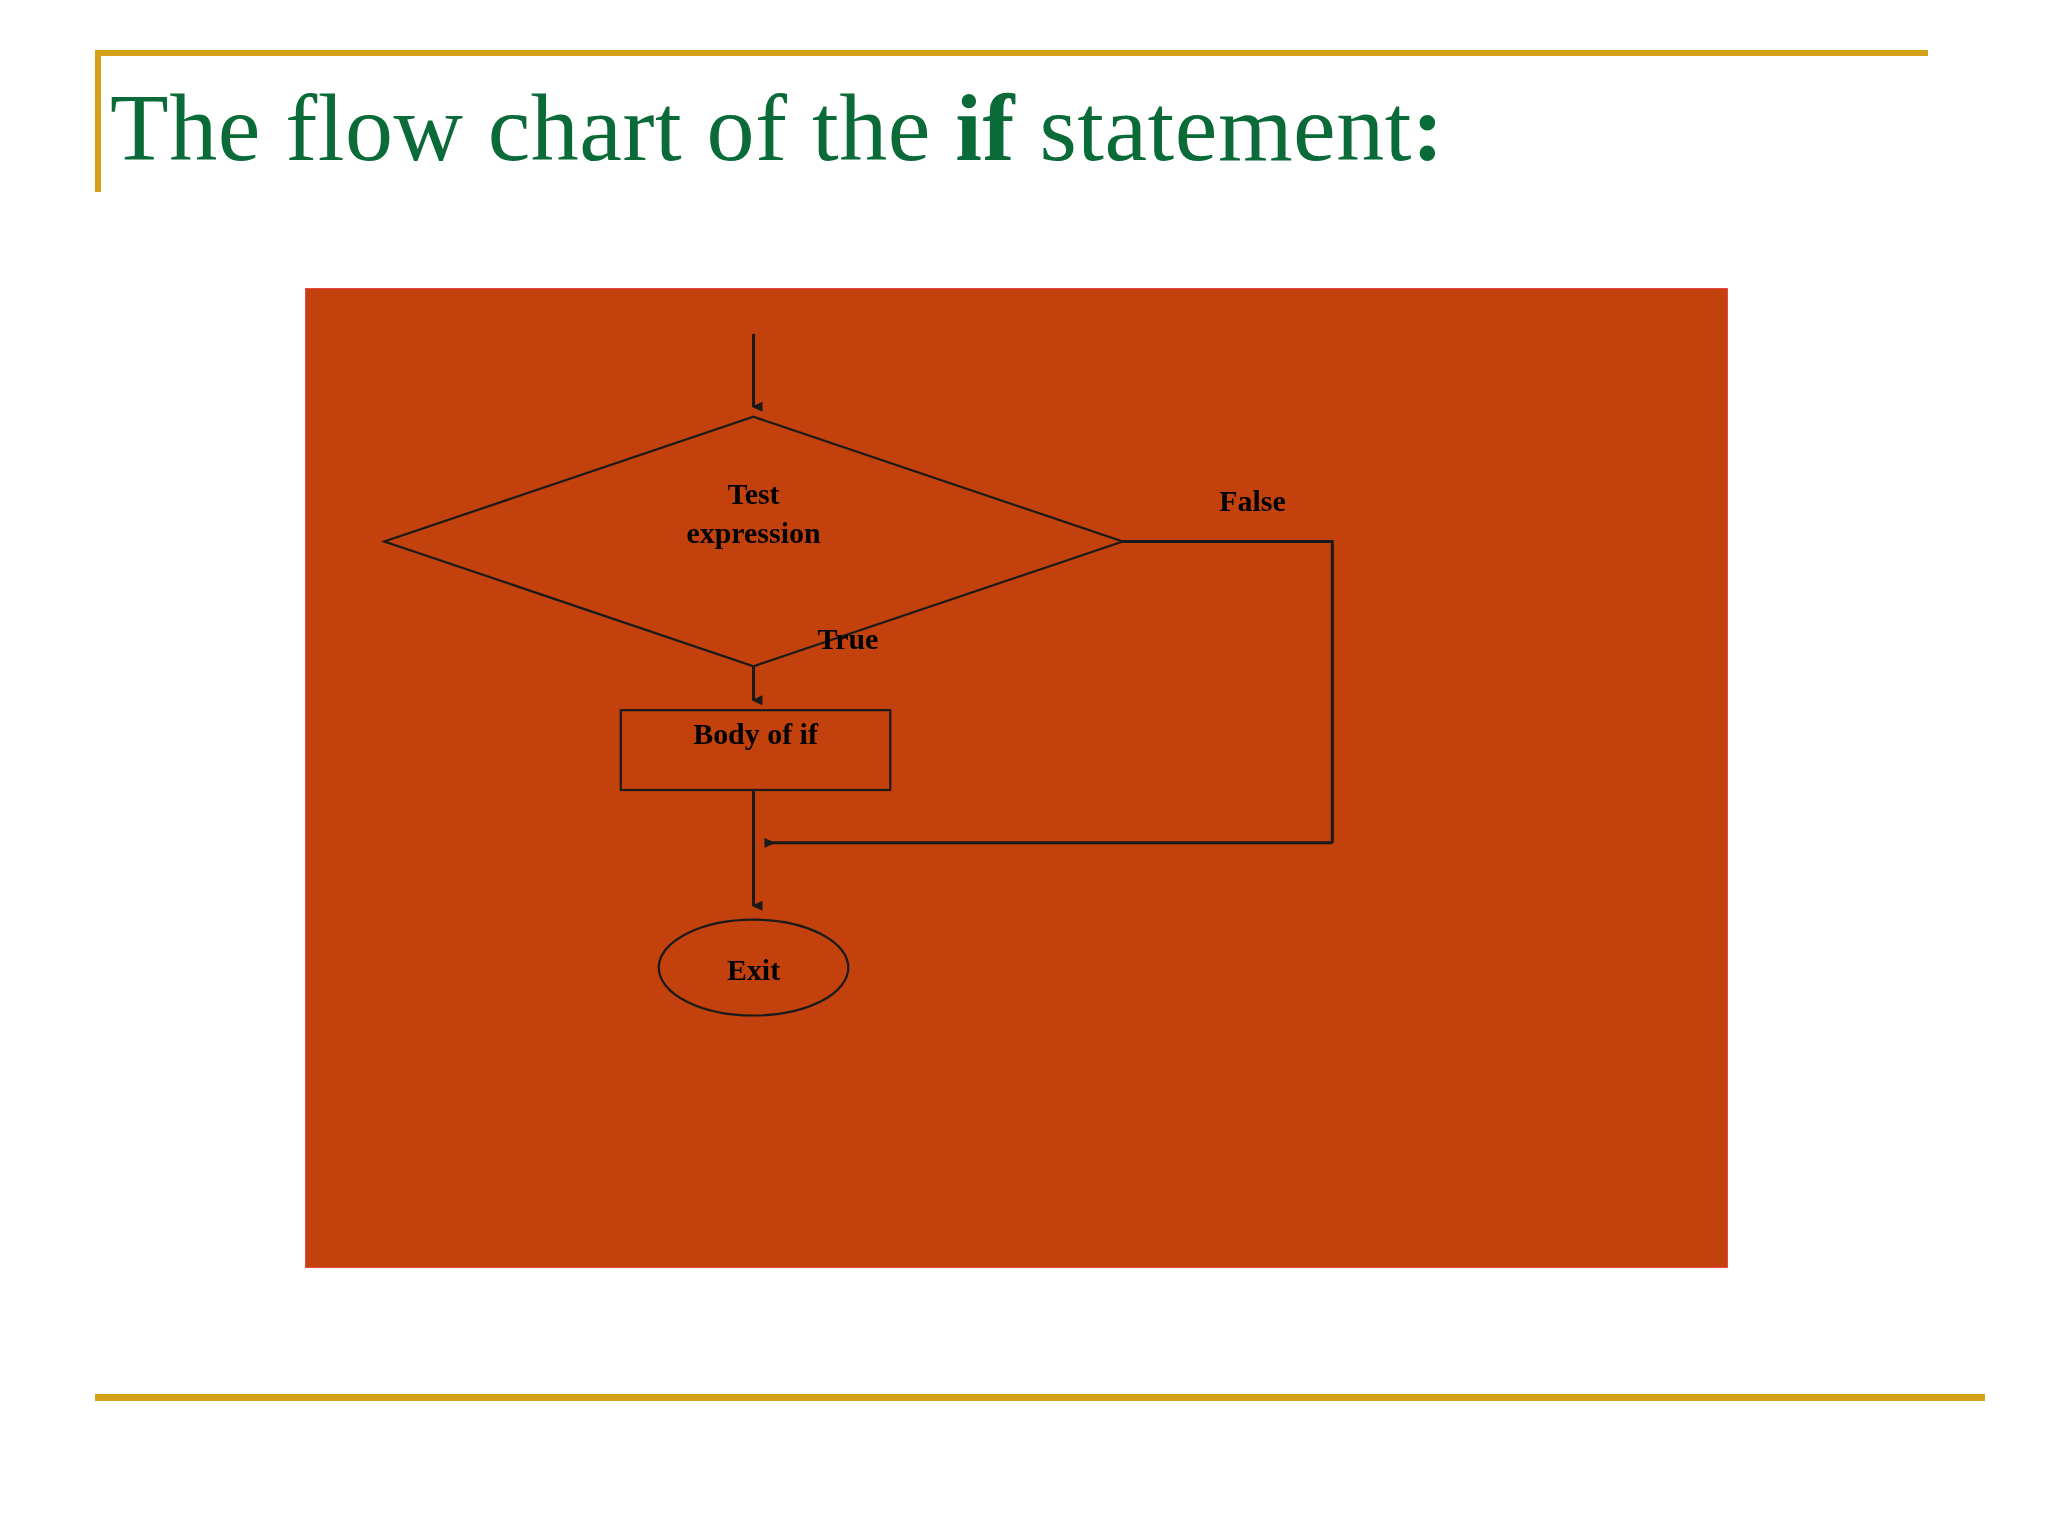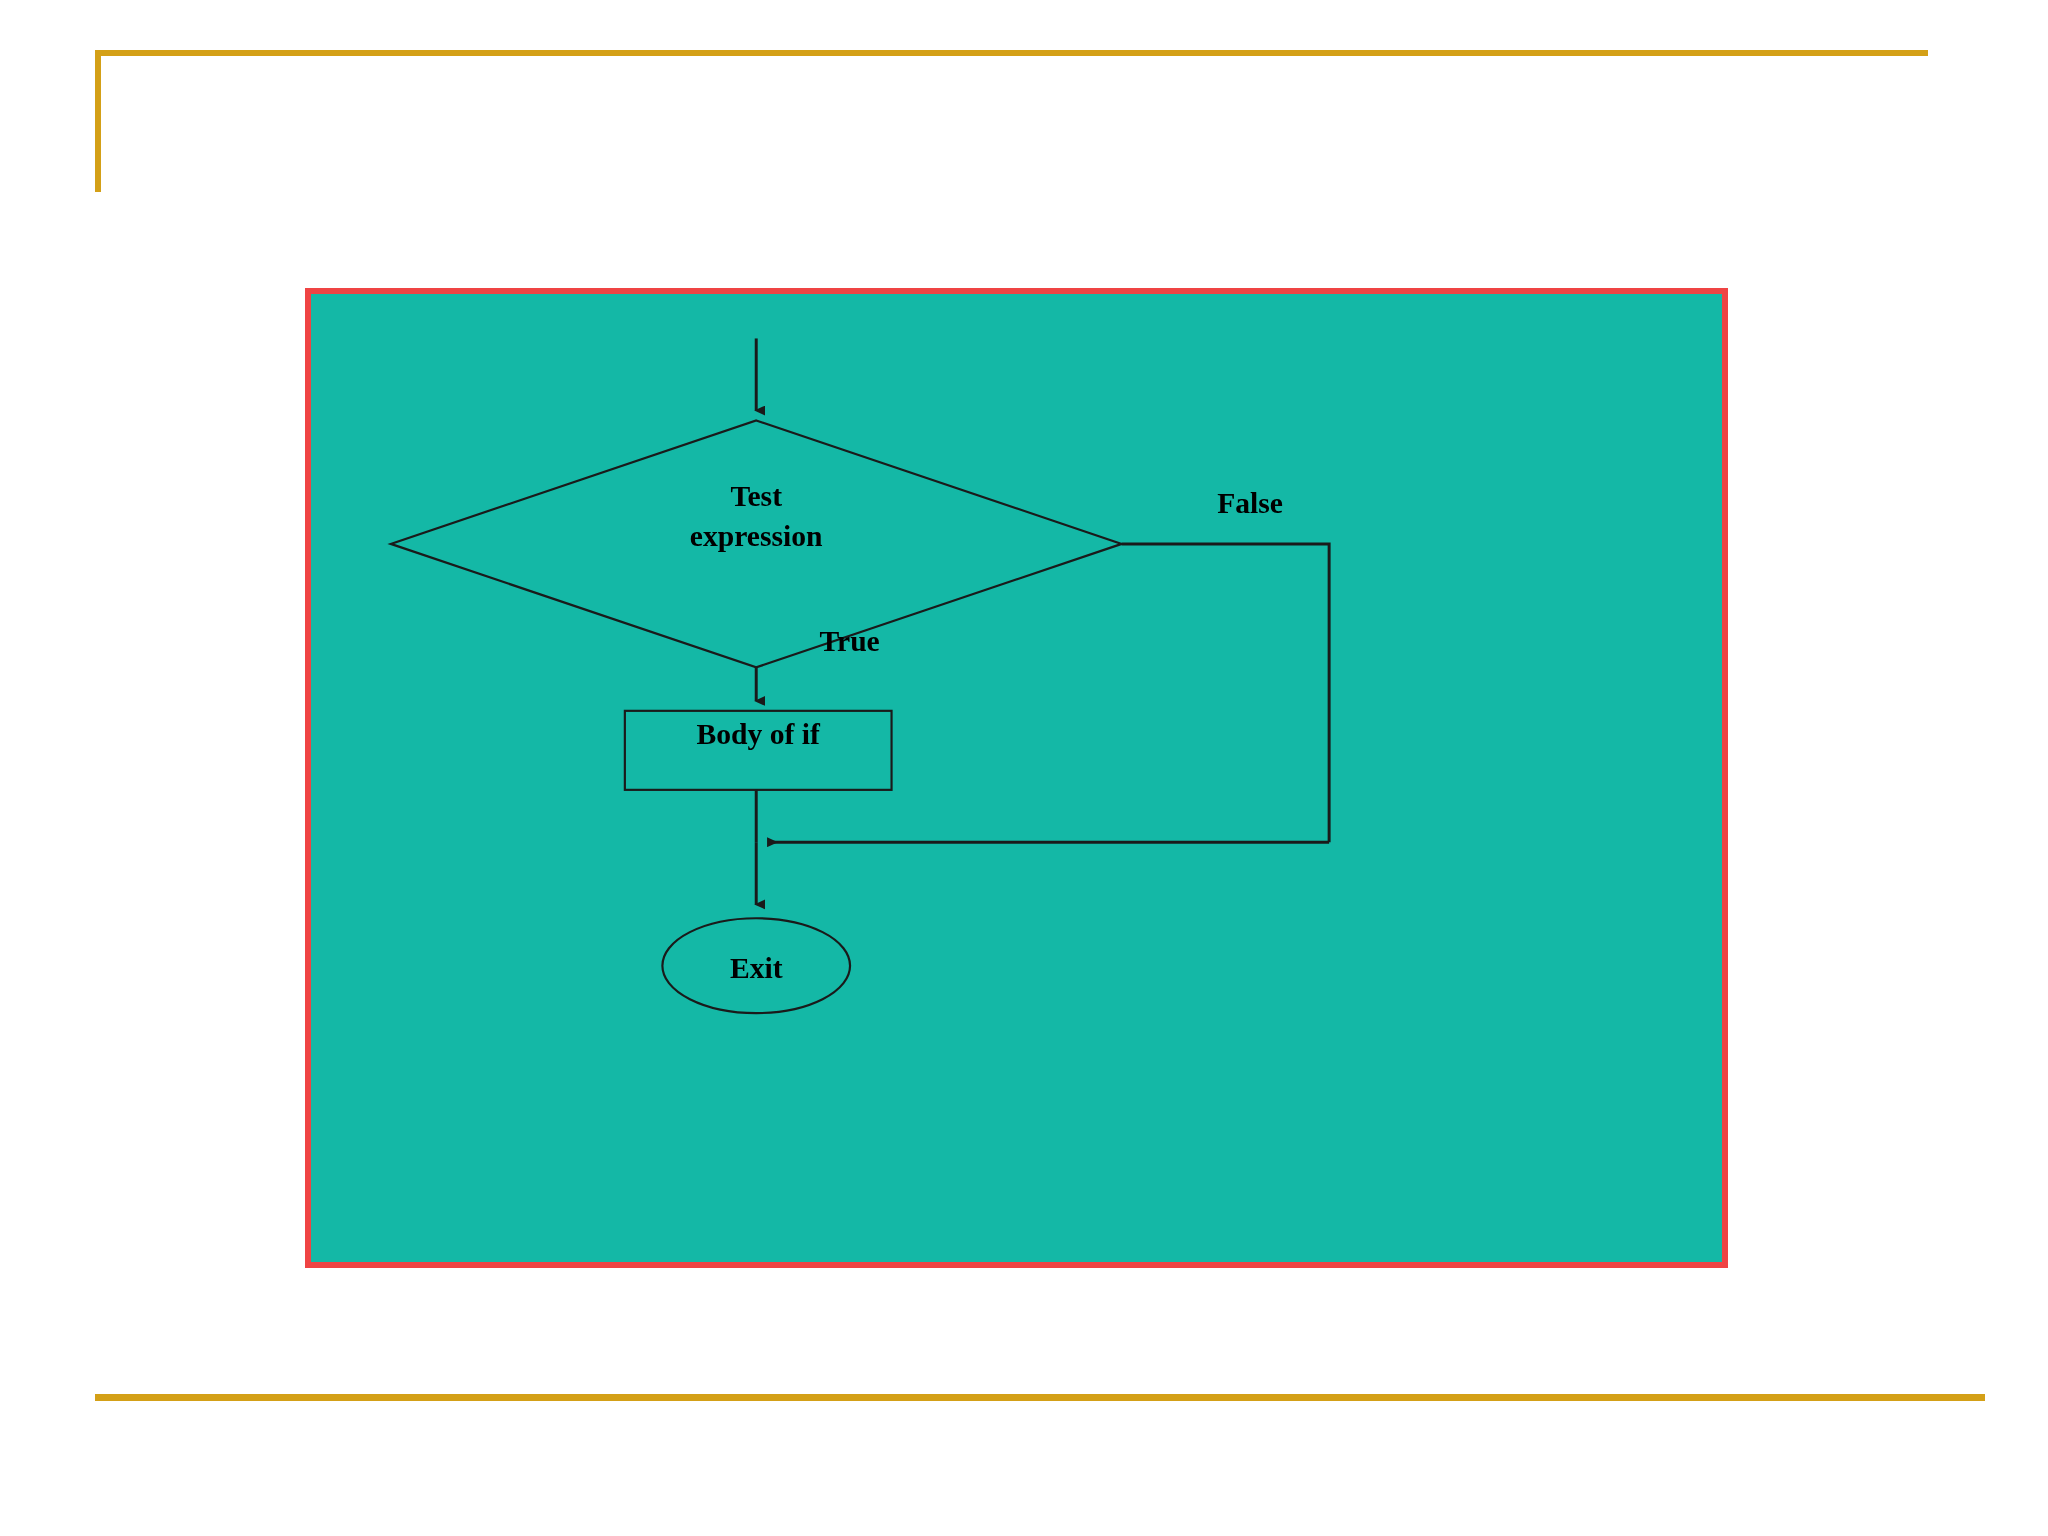--- a/index.html
+++ b/index.html
@@ -64,22 +64,22 @@
     font-weight: bold;
   }
 
   
   .chart-frame {
     position: absolute;
     left: 305px;
     top: 288px;
     width: 1423px;
     height: 980px;
-    border: 6px solid #ef4444;
-    background: #14b8a6;
+    border: 1px solid #ef4444;
+    background: #c2410c;
     box-sizing: border-box;
   }
   .chart-svg {
     position: absolute;
     left: 0;
     top: 0;
     width: 100%;
     height: 100%;
     display: block;
   }
@@ -108,20 +108,23 @@
 </style>
 </head>
 <body>
 
 <div id="slide">
 
   <div class="rule-top"></div>
   <div class="rule-left"></div>
   <div class="rule-bottom"></div>
 
+  <div class="title">
+    <span>The flow chart of the </span><span class="em">if</span><span> statement</span><span class="colon">:</span>
+  </div>
 
   <div class="chart-frame">
     <svg class="chart-svg" viewBox="0 0 1423 980" preserveAspectRatio="xMidYMid meet">
       <defs>
         <marker id="arrowDown" markerWidth="14" markerHeight="14" refX="5" refY="9" orient="auto" markerUnits="userSpaceOnUse">
           <path d="M0,0 L10,0 L5,11 Z" fill="#1a1a1a"></path>
         </marker>
         <marker id="arrowLeft" markerWidth="14" markerHeight="14" refX="10" refY="5" orient="auto" markerUnits="userSpaceOnUse">
           <path d="M11,0 L11,10 L0,5 Z" fill="#1a1a1a"></path>
         </marker>

